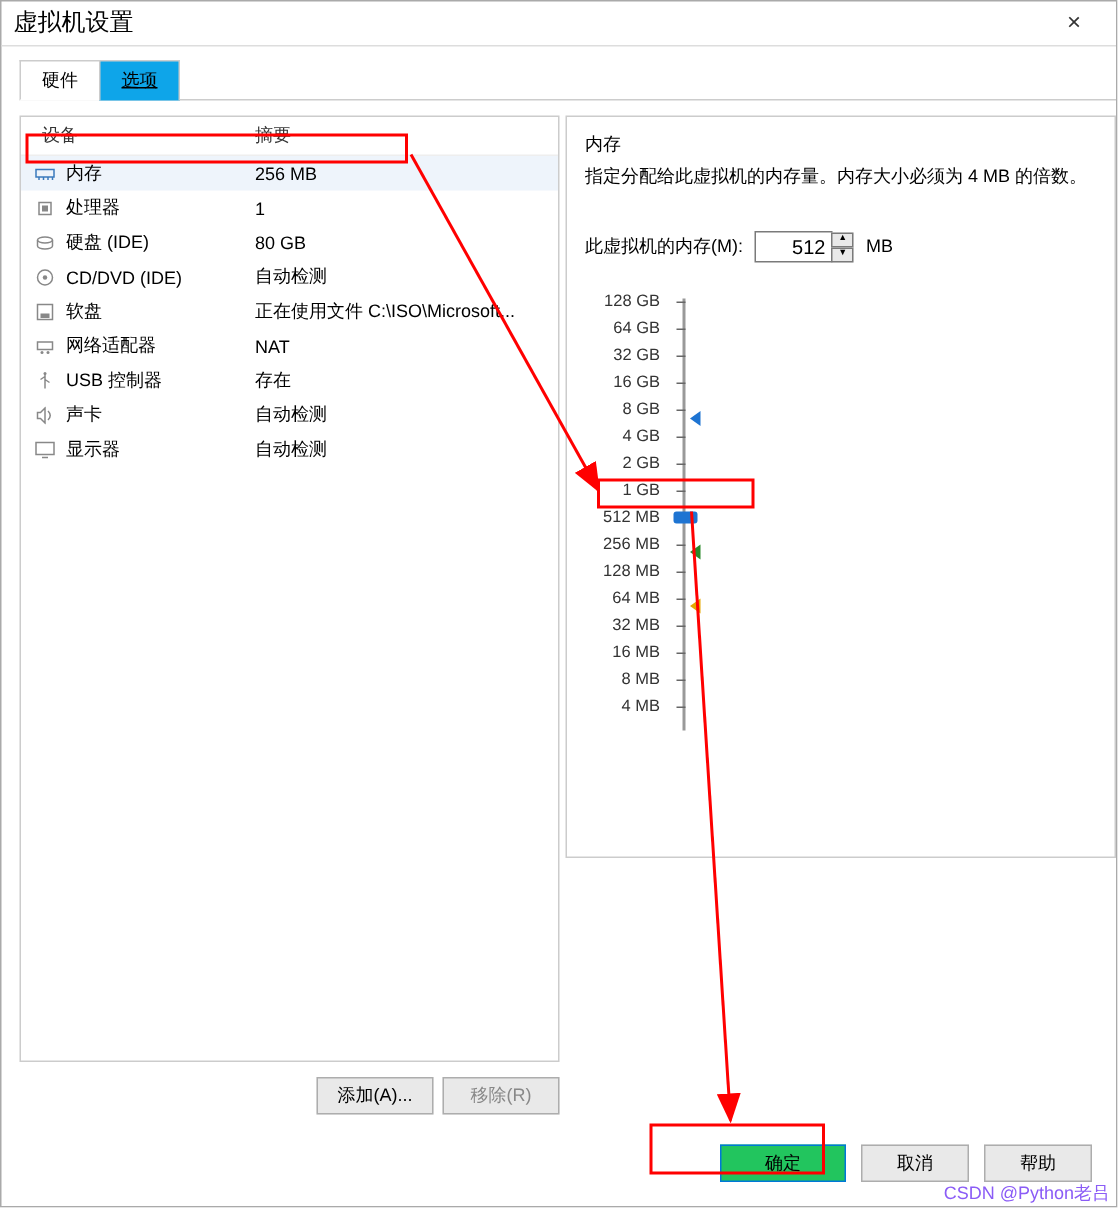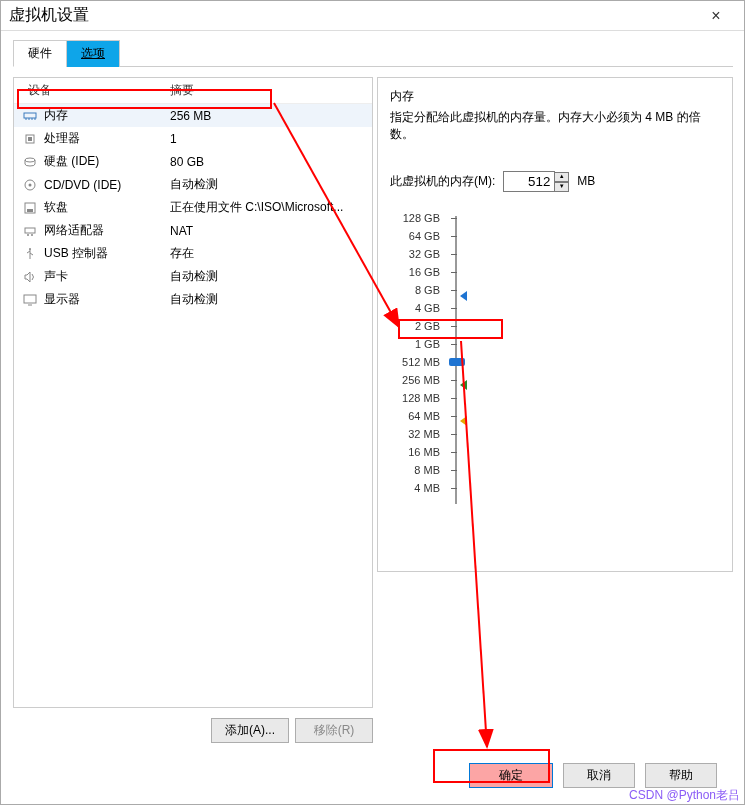--- a/index.html
+++ b/index.html
@@ -1,21 +1,21 @@
 <!DOCTYPE html>
 <html><head>
 <meta charset="utf-8">
 <style>
 * { box-sizing: border-box; margin: 0; padding: 0; }
 body { font-family: "Microsoft YaHei", "Segoe UI", Tahoma, sans-serif; font-size: 12px; background: #f0f0f0; width: 745px; height: 805px; }
 .window { background: #fff; border: 1px solid #aaa; width: 745px; height: 805px; display: flex; flex-direction: column; }
 .titlebar { display: flex; align-items: center; height: 30px; border-bottom: 1px solid #ddd; padding: 0 8px; }
 .title-text { flex: 1; font-size: 16px; }
 .close { width: 40px; text-align: center; font-size: 16px; color: #333; cursor: pointer; }
-.content { flex: 1; padding: 8px 11px 10px 12px; display: flex; flex-direction: column; position: relative; }
+.content { flex: 1; padding: 8px 0 10px 12px; display: flex; flex-direction: column; position: relative; }
 .tabs { border-bottom: 1px solid #ccc; display: flex; }
 .tab { padding: 4px 14px; border: 1px solid #ccc; border-bottom: none; background: #fff; margin-right: -1px; position: relative; top: 1px; cursor: pointer; }
 .tab.active { background: #fff; border-bottom: 1px solid #fff; }
 .tab.inactive { background: #0ea5e9; text-decoration: underline; }
 .panes { flex: 1; display: flex; gap: 4px; padding-top: 10px; }
 .left { width: 360px; display: flex; flex-direction: column; }
 .right { flex: 1; }
 .devlist-box { border: 1px solid #ccc; flex: 1; background: #fff; }
 .devlist-head { display: flex; padding: 4px 8px; border-bottom: 1px solid #eee; color: #333; }
 .col-dev { width: 148px; padding-left: 6px; }
@@ -39,21 +39,21 @@
 .spinbtns div { width: 15px; height: 10px; border: 1px solid #7a7a7a; font-size: 6px; line-height: 7px; text-align: center; background: #e9e9e9; cursor: pointer; }
 .slider-area { display: flex; height: 330px; }
 .ticks { width: 56px; text-align: right; padding-right: 6px; padding-top: 2px; }
 .tick { height: 18px; font-size: 11px; color: #333; }
 .track { width: 22px; position: relative; padding-top: 2px; }
 .rail { position: absolute; left: 9px; top: 6px; width: 2px; height: 288px; background: #999; }
 .tmark { position: absolute; left: 5px; width: 6px; height: 1px; background: #666; }
 .thumb { position: absolute; left: 3px; width: 16px; height: 8px; background: #1e74d2; border-radius: 2px; }
 .legend { padding-left: 16px; padding-top: 2px; flex: 1; }
 .bottom { display: flex; justify-content: flex-end; gap: 10px; padding: 10px 16px 6px 0; }
-.btn-main { min-width: 84px; padding: 3px 16px; border: 1px solid #0078d7; background: #fca5a5; cursor: pointer; text-align: center; }
+.btn-main { min-width: 84px; padding: 3px 16px; border: 1px solid #0078d7; background: #22c55e; cursor: pointer; text-align: center; }
 .btn-std { min-width: 72px; padding: 3px 14px; border: 1px solid #adadad; background: #e9e9e9; cursor: pointer; text-align: center; }
 .watermark { position: absolute; right: 4px; bottom: 0; color: #8b5cf6; font-size: 12px; }
 
 .ann { position: absolute; border: 2px solid #f00; pointer-events: none; }
 .arrow-svg { position: absolute; pointer-events: none; }
 </style>
 </head>
 <body>
 
 <div class="window">

